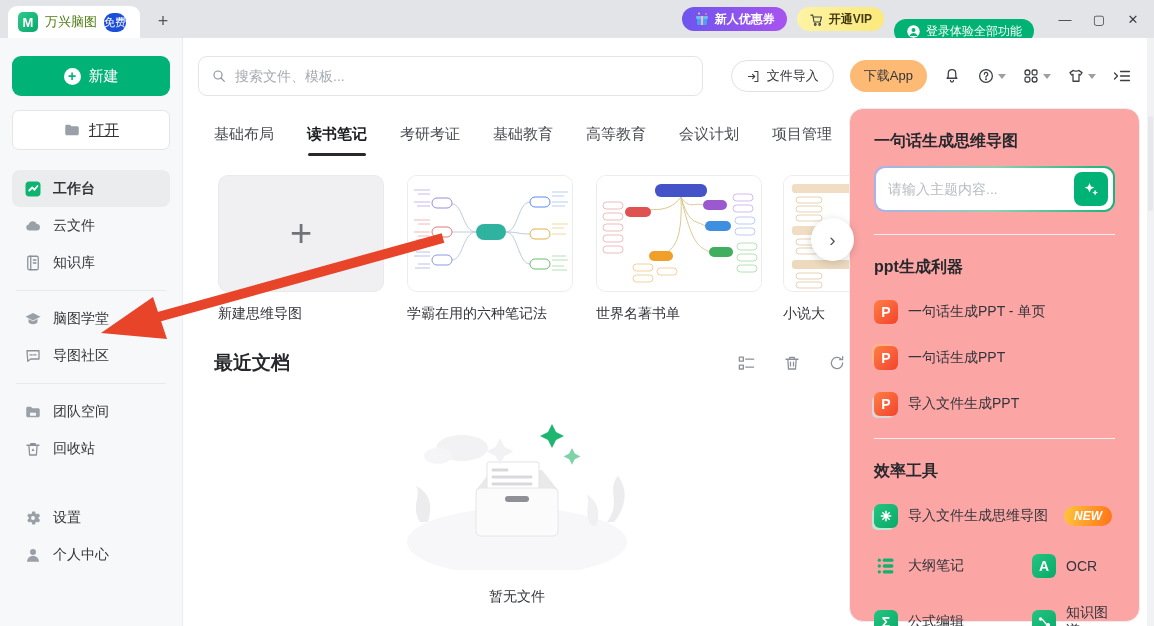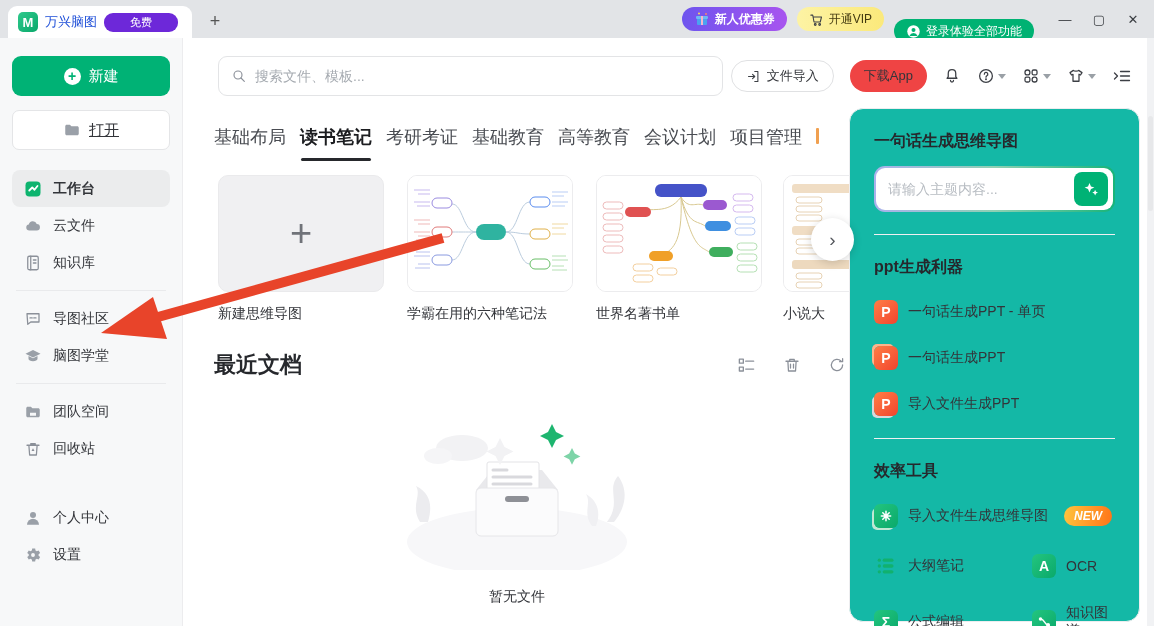--- a/index.html
+++ b/index.html
@@ -4,79 +4,79 @@
 <style>
   * { margin:0; padding:0; box-sizing:border-box; }
   html,body { width:1154px; height:626px; overflow:hidden; }
   body { font-family:"Liberation Sans","DejaVu Sans",sans-serif; background:#fff; position:relative; }
   .app { position:absolute; inset:0; }
 
   
   .titlebar { position:absolute; left:0; top:0; right:0; height:38px; background:#e2e4e7; display:flex; align-items:flex-end; }
   .doc-tab { margin-left:8px; height:32px; background:#fff; border-radius:9px 9px 0 0; display:flex; align-items:center; gap:7px; padding:0 14px 0 10px; }
   .logo { width:20px; height:20px; border-radius:5px; background:linear-gradient(135deg,#2fc98c,#0aa86b); color:#fff; font-weight:bold; font-size:13px; display:flex; align-items:center; justify-content:center; }
-  .doc-tab-title { font-size:13px; color:#1d4ed8; }
-  .plan-badge { background:#6d28d9; color:#fff; font-size:11px; border-radius:9px; padding:2px 26px; }
+  .doc-tab-title { font-size:13px; color:#4d7c0f; }
+  .plan-badge { background:#1d4ed8; color:#fff; font-size:11px; border-radius:9px; padding:2px 0; }
   .newtab { width:26px; height:26px; margin:0 0 4px 10px; font-size:18px; color:#555; display:flex; align-items:center; justify-content:center; border-radius:6px; }
   .tb-right { margin-left:auto; display:flex; align-items:center; gap:10px; padding-right:14px; height:38px; }
   .pill { height:24px; border-radius:12px; display:flex; align-items:center; gap:5px; font-size:12px; padding:0 12px; cursor:default; }
   .pill-coupon { background:linear-gradient(90deg,#6e55ee,#a854ef); color:#fff; font-weight:bold; }
-  .pill-vip { background:linear-gradient(90deg,#fdf3a4,#fbe97b); color:#433a10; font-weight:normal; }
+  .pill-vip { background:linear-gradient(90deg,#fdf3a4,#fbe97b); color:#433a10; font-weight:bold; }
   .pill-login { background:#00b273; color:#fff;margin-top:24px; }
   .winctl { display:flex; align-items:center; gap:20px; margin-left:14px; color:#3a3d42; font-size:13px; }
   .winctl span { display:inline-flex; width:14px; justify-content:center; }
 
   
   .bodywrap { position:absolute; left:0; top:38px; right:0; bottom:0; background:#fff; }
   .sidebar { position:absolute; left:0; top:0; bottom:0; width:183px; background:#f7f8f9; border-right:1px solid #ececee; padding:18px 12px 0 12px; }
   .btn-new { width:100%; height:40px; background:#00b275; border:none; border-radius:9px; color:#fff; font-size:15px; display:flex; align-items:center; justify-content:center; gap:8px; }
   .btn-new .plus-circle { width:17px; height:17px; border-radius:50%; background:#fff; color:#00b275; font-size:14px; font-weight:bold; display:flex; align-items:center; justify-content:center; }
   .btn-open { width:100%; height:40px; margin-top:14px; background:#fff; border:1px solid #e4e5e7; border-radius:7px; color:#33353a; font-size:15px; display:flex; align-items:center; justify-content:center; gap:8px;text-decoration:underline; }
   .nav { margin-top:20px; display:flex; flex-direction:column; }
   .nav-item { height:37px; display:flex; align-items:center; gap:11px; padding:0 12px; border-radius:8px; font-size:14px; color:#33353a; }
   .nav-item.active { background:#ebeced; font-weight:bold; }
   .nav-item svg { flex:0 0 auto; }
   .nav-div { height:1px; background:#e9eaec; margin:9px 4px; }
   .nav-gap { height:32px; }
 
   
   .main { position:absolute; left:184px; top:0; right:0; bottom:0; background:#fff; }
   .searchrow { position:absolute; left:14px; top:18px; right:22px; height:40px; display:flex; align-items:center; }
-  .searchbox { width:505px; height:40px; border:1px solid #e3e4e6; border-radius:9px; display:flex; align-items:center; gap:8px; padding:0 12px; color:#9aa0a6; font-size:14px;margin-left:20px; }
+  .searchbox { width:505px; height:40px; border:1px solid #e3e4e6; border-radius:9px; display:flex; align-items:center; gap:8px; padding:0 12px; color:#9aa0a6; font-size:14px; }
   .searchbox input { border:none; outline:none; flex:1; font-size:14px; font-family:inherit; color:#33353a; }
   .searchbox input::placeholder { color:#a6abb1; }
   .sr-right { margin-left:auto; display:flex; align-items:center; gap:16px; }
   .btn-import { height:32px; border:1px solid #e0e1e3; border-radius:16px; background:#fff; display:flex; align-items:center; gap:6px; padding:0 14px; font-size:13px; color:#33353a; }
-  .btn-download { height:32px; border:none; border-radius:16px; background:#ef4444; padding:0 14px; font-size:13px; color:#33353a; }
+  .btn-download { height:32px; border:none; border-radius:16px; background:#fdba74; padding:0 14px; font-size:13px; color:#33353a; }
   .tool-ic { display:flex; align-items:center; gap:3px; color:#3c3f45; }
   .caret { width:0; height:0; border-left:4px solid transparent; border-right:4px solid transparent; border-top:5px solid #9aa0a6; }
 
-  .tabsrow { position:absolute; left:30px; top:87px; height:36px; display:flex; align-items:flex-start; gap:14px; font-size:18px; color:#494c52; }
+  .tabsrow { position:absolute; left:30px; top:87px; height:36px; display:flex; align-items:flex-start; gap:33px; font-size:15px; color:#494c52; }
   .tab-item { position:relative; padding-bottom:12px; white-space:nowrap; }
   .tab-item.active { color:#1c1d20; font-weight:bold; }
   .tab-item.active::after { content:""; position:absolute; left:1px; right:1px; bottom:0; height:3px; background:#26282c; border-radius:2px; }
   .tab-frag { width:3px; height:16px; background:#f0a050; margin-top:3px; border-radius:1px; }
 
   .cards { position:absolute; left:30px; top:137px; width:662px; height:185px; overflow:hidden; }
   .card { position:absolute; top:0; width:166px; }
   .card-box { width:166px; height:117px; border-radius:10px; border:1px solid #ececee; background:#fff; overflow:hidden; }
   .card-box.blank { background:#f0f0f2; border-color:#eaeaec; display:flex; align-items:center; justify-content:center; }
   .card-box.blank .bigplus { font-size:38px; color:#707379; font-weight:300; }
   .card-label { margin-top:13px; font-size:14px; color:#33353a; white-space:nowrap; }
   .next-btn { position:absolute; left:597px; top:43px; width:43px; height:43px; border-radius:50%; background:#fff; box-shadow:0 2px 8px rgba(0,0,0,.16); border:none; color:#55585e; font-size:19px; display:flex; align-items:center; justify-content:center; z-index:5; }
 
   .recent-head { position:absolute; left:30px; top:312px; width:632px; display:flex; align-items:center; }
-  .recent-title { font-size:22px; font-weight:bold; color:#26282c; }
+  .recent-title { font-size:19px; font-weight:bold; color:#26282c; }
   .recent-icons { margin-left:auto; display:flex; align-items:center; gap:27px; }
 
   .empty { position:absolute; left:0; top:372px; width:666px; text-align:center; }
   .empty-text { margin-top:14px; font-size:14px; color:#33353a; }
 
   
-  .panel { position:absolute; left:665px; top:70px; width:291px; bottom:4px; background:#14b8a6; border:1px solid #ededef; border-radius:14px; padding:22px 24px 0 24px; }
+  .panel { position:absolute; left:665px; top:70px; width:291px; bottom:4px; background:#fca5a5; border:1px solid #ededef; border-radius:14px; padding:22px 24px 0 24px; }
   .p-title { font-size:16px; font-weight:bold; color:#26282c; }
   .ai-wrap { margin-top:14px; padding:2px; border-radius:11px; background:linear-gradient(90deg,#aab1ec,#8fd0b3,#17b479); }
   .ai-inner { background:#fff; border-radius:9px; height:42px; display:flex; align-items:center; padding:0 5px 0 12px; }
   .ai-inner input { border:none; outline:none; flex:1; font-size:14px; font-family:inherit; color:#33353a; min-width:0; }
   .ai-inner input::placeholder { color:#b7bcc2; }
   .ai-go { width:34px; height:34px; border:none; border-radius:8px; background:#00b275; display:flex; align-items:center; justify-content:center; }
   .p-div { height:1px; background:#f0f0f2; margin:22px 0; }
   .p-item { display:flex; align-items:center; gap:10px; margin-top:22px; font-size:14px; color:#33353a; }
   .sqicon { width:24px; height:24px; border-radius:6px; display:flex; align-items:center; justify-content:center; color:#fff; font-weight:bold; font-size:14px; flex:0 0 auto; }
   .ic-ppt { background:linear-gradient(135deg,#ff7e45,#f2442e); }
@@ -171,62 +171,62 @@
         </div>
         <div class="nav-item">
           <svg class="gi" width="18" height="18" viewBox="0 0 24 24">
               <rect x="5" y="3" width="14" height="18" rx="2"></rect>
               <path d="M9 3v18M12.5 8h3.5M12.5 12h3.5"></path>
             </svg>
           <span>知识库</span>
         </div>
         <div class="nav-div"></div>
         <div class="nav-item">
+          <svg class="gi-f" width="18" height="18" viewBox="0 0 24 24">
+              <path d="M12 4 2 9l10 5 10-5z"></path>
+              <path d="M6 12v4c0 1.5 2.7 3 6 3s6-1.5 6-3v-4l-6 3z"></path>
+            </svg>
+          <span>脑图学堂</span>
+        </div>
+        <div class="nav-item">
           <svg class="gi" width="18" height="18" viewBox="0 0 24 24">
               <path d="M4 5h16v11H9l-4 3z"></path>
               <path d="M8 10.5h3M13 10.5h3"></path>
             </svg>
           <span>导图社区</span>
         </div>
-        <div class="nav-item">
-          <svg class="gi-f" width="18" height="18" viewBox="0 0 24 24">
-              <path d="M12 4 2 9l10 5 10-5z"></path>
-              <path d="M6 12v4c0 1.5 2.7 3 6 3s6-1.5 6-3v-4l-6 3z"></path>
-            </svg>
-          <span>脑图学堂</span>
-        </div>
         <div class="nav-div"></div>
         <div class="nav-item">
           <svg class="gi-f" width="18" height="18" viewBox="0 0 24 24">
               <path d="M3 7c0-1.1.9-2 2-2h4.2l2 2H19c1.1 0 2 .9 2 2v8c0 1.1-.9 2-2 2H5c-1.1 0-2-.9-2-2z"></path>
               <path d="M8 13h8v4H8z" fill="#f7f8f9"></path>
             </svg>
           <span>团队空间</span>
         </div>
         <div class="nav-item">
           <svg class="gi" width="18" height="18" viewBox="0 0 24 24">
               <path d="M4 7h16M9 7V5h6v2M6.5 7l1 13h9l1-13"></path>
               <path d="M12 11l2 3.5h-4z" fill="#8b9099" stroke="none"></path>
             </svg>
           <span>回收站</span>
         </div>
         <div class="nav-gap"></div>
         <div class="nav-item">
           <svg class="gi-f" width="18" height="18" viewBox="0 0 24 24">
+              <path d="M19.4 13c.05-.33.1-.66.1-1s-.05-.67-.1-1l2.1-1.6-2-3.5-2.5 1a7 7 0 0 0-1.7-1l-.4-2.7h-4l-.4 2.7a7 7 0 0 0-1.7 1l-2.5-1-2 3.5L6.4 11c-.05.33-.1.66-.1 1s.05.67.1 1l-2.1 1.6 2 3.5 2.5-1c.5.42 1.07.77 1.7 1l.4 2.7h4l.4-2.7a7 7 0 0 0 1.7-1l2.5 1 2-3.5z"></path>
+              <circle cx="12" cy="12" r="2.6" fill="#f7f8f9"></circle>
+            </svg>
+          <span>设置</span>
+        </div>
+        <div class="nav-item">
+          <svg class="gi-f" width="18" height="18" viewBox="0 0 24 24">
               <circle cx="12" cy="8" r="4"></circle>
               <path d="M4 21a8 8 0 0 1 16 0z"></path>
             </svg>
           <span>个人中心</span>
-        </div>
-        <div class="nav-item">
-          <svg class="gi-f" width="18" height="18" viewBox="0 0 24 24">
-              <path d="M19.4 13c.05-.33.1-.66.1-1s-.05-.67-.1-1l2.1-1.6-2-3.5-2.5 1a7 7 0 0 0-1.7-1l-.4-2.7h-4l-.4 2.7a7 7 0 0 0-1.7 1l-2.5-1-2 3.5L6.4 11c-.05.33-.1.66-.1 1s.05.67.1 1l-2.1 1.6 2 3.5 2.5-1c.5.42 1.07.77 1.7 1l.4 2.7h4l.4-2.7a7 7 0 0 0 1.7-1l2.5 1 2-3.5z"></path>
-              <circle cx="12" cy="12" r="2.6" fill="#f7f8f9"></circle>
-            </svg>
-          <span>设置</span>
         </div>
       </nav>
     </aside>
 
     <main class="main">
       <div class="searchrow">
         <div class="searchbox">
           <svg class="gi" width="16" height="16" viewBox="0 0 24 24">
               <circle cx="10.5" cy="10.5" r="6"></circle>
               <path d="M15 15l5 5"></path>

